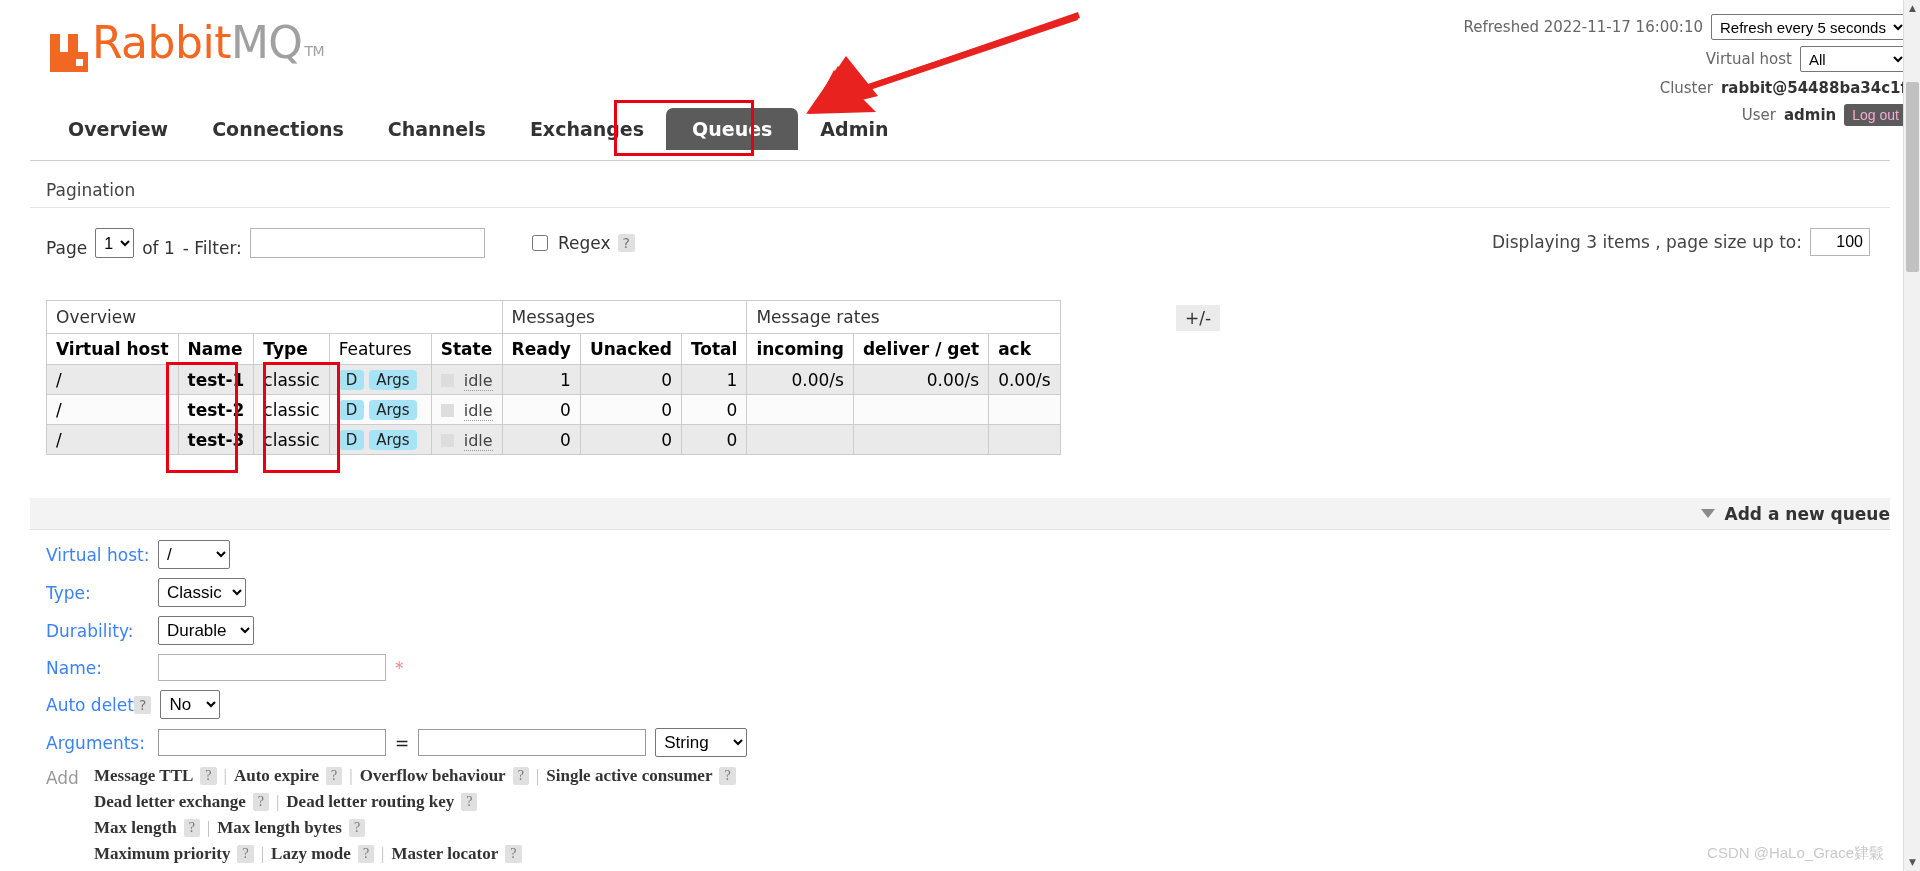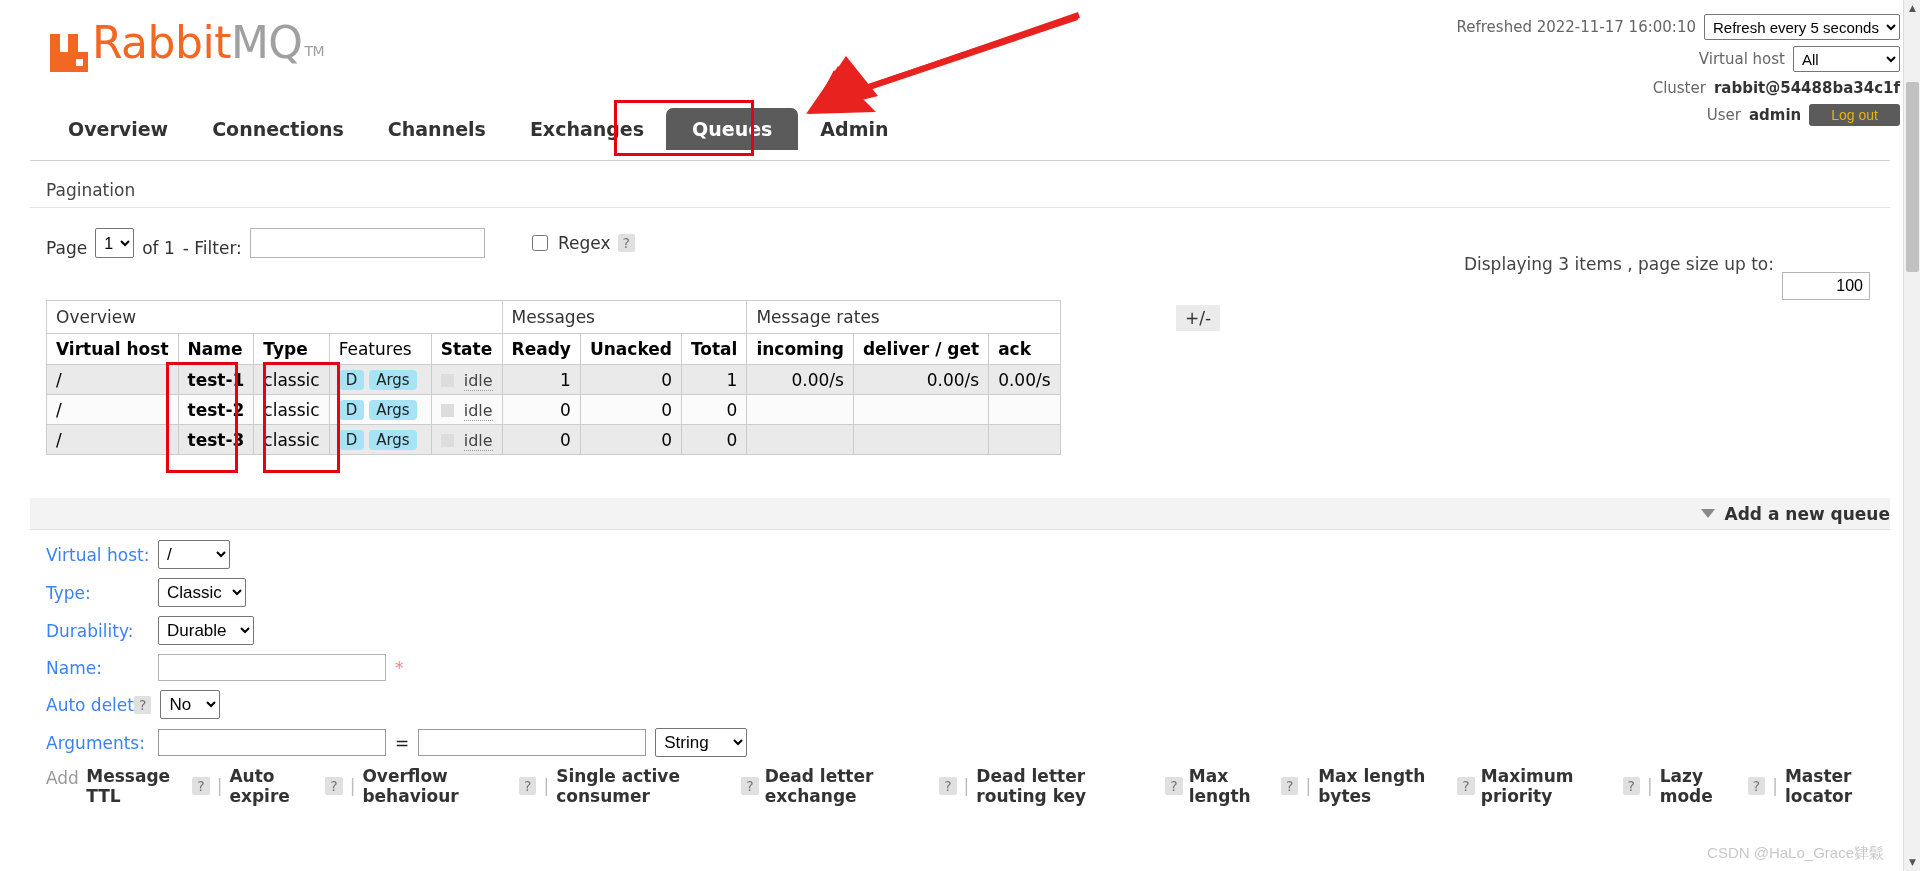--- a/index.html
+++ b/index.html
@@ -56,39 +56,39 @@
     position: absolute; left: 292px; top: 46px;
     display: flex; gap: 10px;
   }
   .badge {
     background: #f0f0f0; color: #555;
     font-size: 15px; padding: 4px 10px; border-radius: 3px;
     white-space: nowrap;
   }
   
   .status-block {
-    position: absolute; right: 20px; top: 14px;
+    position: absolute; right: 13px; top: 14px;
     text-align: right; color: #555; font-size: 15px; margin-left: 9px;
   }
   .status-line {
     display: flex; align-items: center; justify-content: flex-end;
     gap: 8px; margin-bottom: 6px; height: 26px;
   }
   .status-line .lbl { color: #666; }
   select.ui-select {
     font-family: "Liberation Sans", sans-serif;
     font-size: 15px; padding: 2px 4px;
     border: 1px solid #767676; background: #fff; color: #000;
     border-radius: 2px; height: 26px;
   }
   .cluster-val, .user-val { font-weight: bold; color: #333; }
   .logout-btn {
-    background: #5b5b5b; color: #eab308;
+    background: #5b5b5b; color: #f9a8d4;
     border: none; border-radius: 3px;
-    font-size: 14px; padding: 3px 22px;
+    font-size: 14px; padding: 3px 8px;
     font-family: "Liberation Sans", sans-serif;
     cursor: pointer;
   }
   
   .nav {
     position: absolute; left: 46px; top: 108px;
     display: flex; align-items: center; gap: 0px;
   }
   .nav-item {
     font-size: 19px; font-weight: bold; color: #333;
@@ -143,25 +143,24 @@
     background: #e0e0e0; color: #777;
     font-size: 14px; padding: 1px 5px; border-radius: 2px;
     cursor: pointer; font-weight: normal;
   }
   .displaying {
     position: absolute; right: 50px; top: 228px;
     display: flex; align-items: center; gap: 8px;
     font-size: 17px; color: #444;
   }
   .pagesize-input {
-    width: 88px; height: 28px; text-align: right;
+    width: 60px; height: 28px; text-align: right;
     border: 1px solid #b5b5b5; background: #fff;
     font-size: 16px; padding: 2px 6px;
     font-family: "Liberation Sans", sans-serif;
-    margin-top: 44px;
   }
   
   .qtable-wrap { position: absolute; left: 46px; top: 300px; }
   table.qtable {
     border-collapse: collapse;
     font-size: 17px;
     background: #fff;
   }
   table.qtable th, table.qtable td {
     border: 1px solid #ccc;
@@ -232,21 +231,21 @@
   .req-star { color: #e88; margin-left: 9px; font-size: 17px; }
   .arg-input {
     width: 228px; height: 27px;
     border: 1px solid #999; background: #fff;
     font-size: 15px; padding: 2px 5px;
     font-family: "Liberation Sans", sans-serif;
   }
   .arg-eq { margin: 0 9px; font-size: 17px; }
   .presets { margin-top: 4px; display: flex; align-items: flex-start; }
   .add-lbl { color: #999; font-size: 17px; width: 48px; padding-top: 2px; }
-  .preset-lines { display: flex; gap: 6px; }
+  .preset-lines { display: flex; flex-direction: column; gap: 6px; font-family: Liberation Serif, serif; }
   .preset-line { display: flex; align-items: center; gap: 7px; flex-wrap: nowrap; }
   .preset-link {
     font-weight: bold; color: #333; font-size: 17px; cursor: pointer;
   }
   .sep { color: #bbb; font-size: 17px; }
   .watermark {
     position: absolute; right: 36px; bottom: 8px;
     color: #c9c9c9; font-size: 15px;
     font-family: "Liberation Sans", sans-serif;
   }

